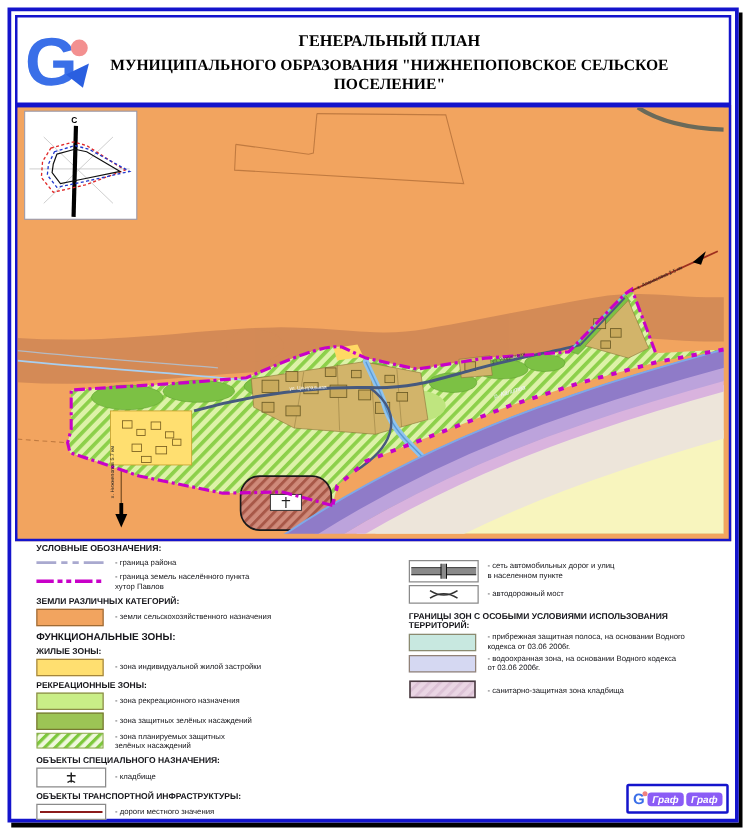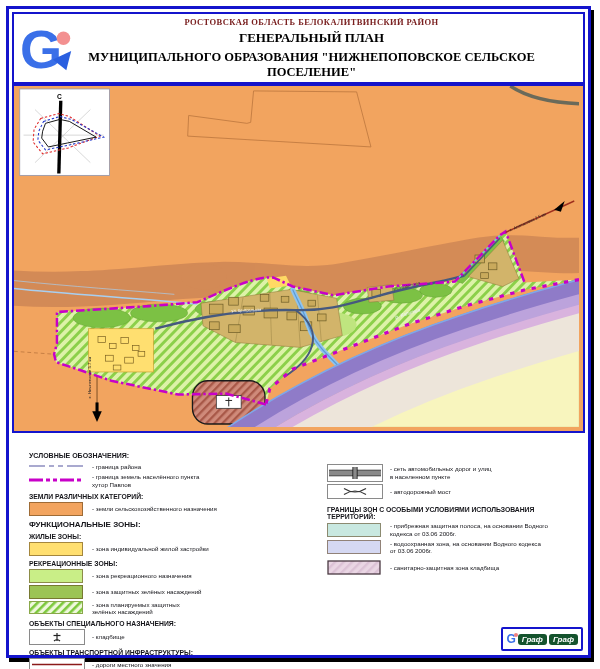--- a/index.html
+++ b/index.html
@@ -15,54 +15,53 @@
   .region-line{font-family:"Liberation Serif",serif;font-weight:bold;font-size:8.5px;
                color:#7A2020;letter-spacing:.4px;}
   .title-1{font-family:"Liberation Serif",serif;font-weight:bold;font-size:13px;color:#000;margin-top:3px;}
   .title-2{font-family:"Liberation Serif",serif;font-weight:bold;font-size:12.5px;color:#000;margin-top:4px;}
   .subtitle{font-style:italic;font-weight:bold;font-size:9.5px;color:#111;margin-top:5px;}
   
   .map-box{position:absolute;left:3px;top:75px;width:569px;height:345px;
            border:2px solid #1414CC;overflow:hidden;background:#F2A45F;}
   .map-box svg{display:block;}
   
-  .legend{position:absolute;left:0;top:440px;width:100%;height:216px;font-size:6.2px;color:#15151a;}
+  .legend{position:absolute;left:0;top:424px;width:100%;height:216px;font-size:6.2px;color:#15151a;}
   .leg-left{position:absolute;left:20px;top:3px;width:292px;}
   .leg-right{position:absolute;left:318px;top:13px;width:256px;}
   .leg-title{font-weight:bold;font-size:7px;margin-bottom:3px;}
   .leg-h{font-weight:bold;font-size:6.8px;margin:4px 0 2px;}
   .leg-h-lg{font-weight:bold;font-size:8px;margin:4px 0 2px;}
   .leg-row{display:flex;align-items:center;margin:2px 0;}
   .leg-sym{width:54px;flex:none;margin-right:9px;}
   .swatch{height:12px;border:1px solid rgba(90,60,20,.55);}
   .leg-lbl{line-height:1.25;}
   .sym-box{border:1px solid #8a8a8a;background:#fff;display:block;}
   
   .brand{position:absolute;right:5px;bottom:4px;height:18px;border:2px solid #1414CC;border-radius:2px;
          display:flex;align-items:center;padding:1px 3px;gap:2px;background:#fff;}
   .brand .g{font-weight:bold;color:#3A6FE8;font-size:12px;position:relative;line-height:1;}
   .brand .g i{position:absolute;right:-2px;top:0;width:4px;height:4px;border-radius:50%;background:#F08080;}
-  .pill{background:#14532d;color:#fff;font-style:italic;font-weight:bold;font-size:8px;
+  .pill{background:#8b5cf6;color:#fff;font-style:italic;font-weight:bold;font-size:8px;
         padding:1px 4px;border-radius:3px;}
 </style>
 </head>
 <body>
 
 <div class="frame">
 
   <div class="header-box">
     <div class="logo">
       <svg width="58" height="58" viewBox="0 0 60 60">
         <text x="2" y="51" font-family="Liberation Sans,sans-serif" font-size="56" font-weight="bold" fill="#3A6FE8">G</text>
         <polygon points="36,42 55,33 50,53" fill="#2A5FE0"></polygon>
         <circle cx="47" cy="20" r="7" fill="#F39090"></circle>
       </svg>
     </div>
     <div class="titles">
-      <div class="region-line">РОСТОВСКАЯ ОБЛАСТЬ БЕЛОКАЛИТВИНСКИЙ РАЙОН</div>
       <div class="title-1">ГЕНЕРАЛЬНЫЙ ПЛАН</div>
       <div class="title-2">МУНИЦИПАЛЬНОГО ОБРАЗОВАНИЯ "НИЖНЕПОПОВСКОЕ СЕЛЬСКОЕ ПОСЕЛЕНИЕ"</div>
     </div>
   </div>
 
   <div class="map-box">
     <svg width="565" height="341" viewBox="0 0 592 347" preserveAspectRatio="none">
       <defs>
         <pattern id="hatch" width="7" height="7" patternTransform="rotate(45)" patternUnits="userSpaceOnUse">
           <rect width="7" height="7" fill="#DDF2A8"></rect>

